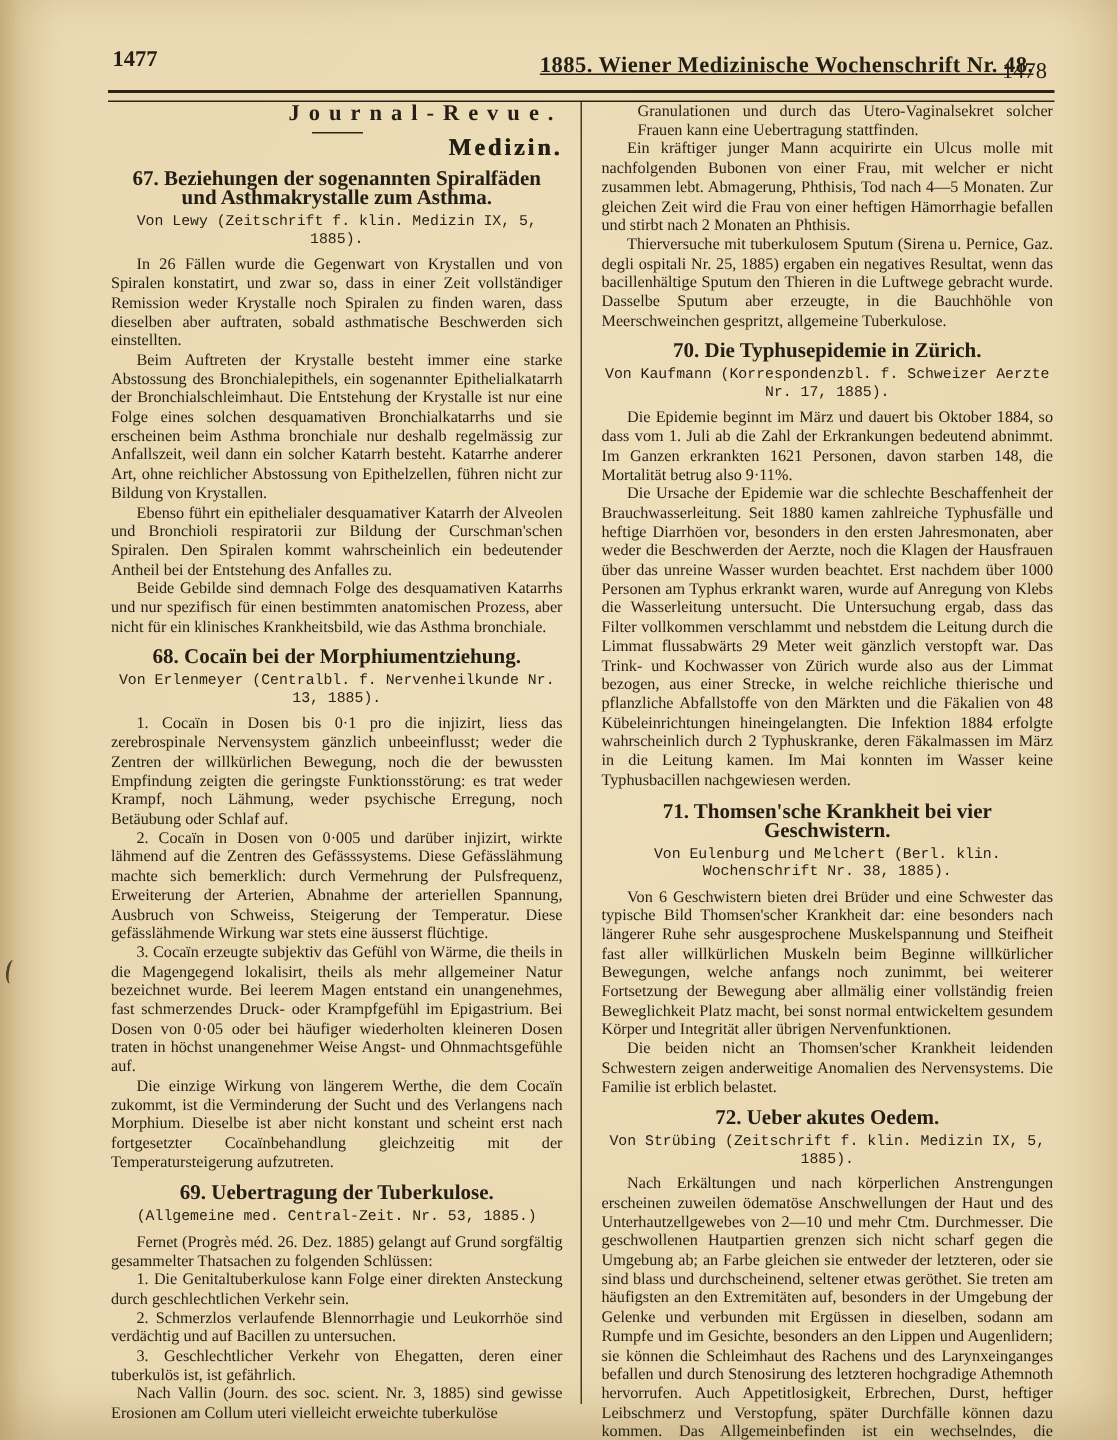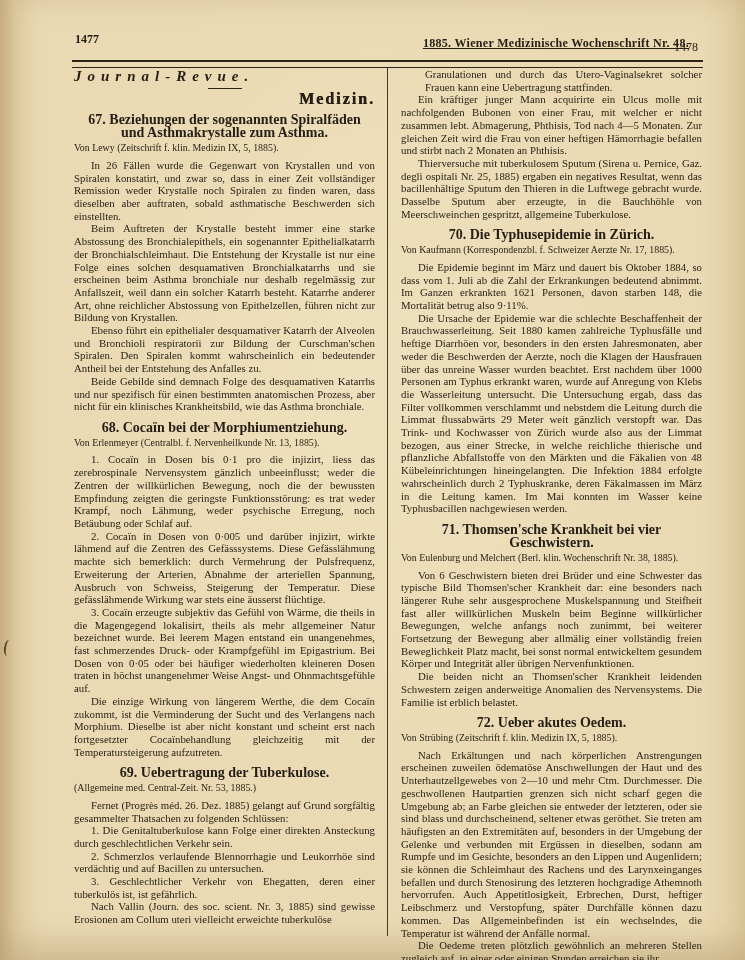--- a/index.html
+++ b/index.html
@@ -18,21 +18,21 @@
       linear-gradient(90deg, #d9c293 0px, #e6d4a9 14px, #ead9b2 40px, #ead9b2 700px, #e2cfa3 745px),
       #e8d7af;
   }
   .paper:after{
     content:"";position:absolute;inset:0;
     box-shadow:inset 0 -18px 30px rgba(120,90,40,0.18), inset 18px 0 28px rgba(120,90,40,0.12);
     pointer-events:none;
   }
   .header{
     position:absolute;left:74px;right:44px;top:32px;height:22px;
-    font-weight:bold;font-size:12px;
+    font-weight:bold;font-size:15px;
   }
   .pg-left{position:absolute;left:1px;top:0;}
   .pg-right{position:absolute;right:3px;top:8px;font-weight:normal;}
   .hd-title{position:absolute;left:0;right:12px;text-align:right;top:4px;letter-spacing:0.3px;text-decoration:underline;}
   .double-rule{
     position:absolute;left:72px;right:42px;top:60px;height:5px;
     border-top:2.6px solid #2c2414;border-bottom:1px solid #2c2414;
   }
   .columns{
     position:absolute;left:74px;top:68px;width:628px;height:880px;
@@ -41,37 +41,36 @@
     position:absolute;top:0;width:301px;
     font-size:10.8px;line-height:12.7px;
   }
   .col-left{left:0;}
   .col-right{left:327px;}
   .col-divider{
     position:absolute;left:313px;top:0;bottom:12px;width:1px;
     background:#453a24;
   }
   .jr-title{
-    text-align:left;font-weight:bold;font-size:15px;letter-spacing:6px;
+    text-align:right;font-weight:bold;font-size:15px;letter-spacing:6px;
     margin:2px 0 0 0;
-    font-style:italic;
   }
   .jr-rule{width:34px;border:none;border-top:1.3px solid #2c2414;margin:5px auto 4px auto;}
   .jr-section{
     text-align:right;font-weight:bold;font-size:16px;letter-spacing:2px;
     margin:2px 0 6px 0;
     text-shadow:0.4px 0 0 #241e14;
   }
   .blk{margin:0;}
   .heading{
     font-weight:bold;text-align:center;font-size:14px;line-height:13px;
     margin:8px 6px 3px 6px;
   }
   .byline,.source{
-    font-size:9.9px;line-height:11.5px;margin:1px 0 5px 0;
+    text-align:center;font-size:9.9px;line-height:11.5px;margin:1px 0 5px 0;font-family:Liberation Mono, monospace;
   }
   .para{text-align:justify;text-indent:17px;}
   .para-cont{text-align:justify;text-indent:0;margin-left:24px;}
   .sig{text-align:right;padding-right:58px;margin-top:1px;}
   .margin-mark{
     position:absolute;left:4px;top:640px;width:6px;height:16px;
     border-left:2px solid rgba(40,30,15,0.75);border-radius:50% 0 0 50%;
     transform:rotate(8deg);
   }
 </style>

